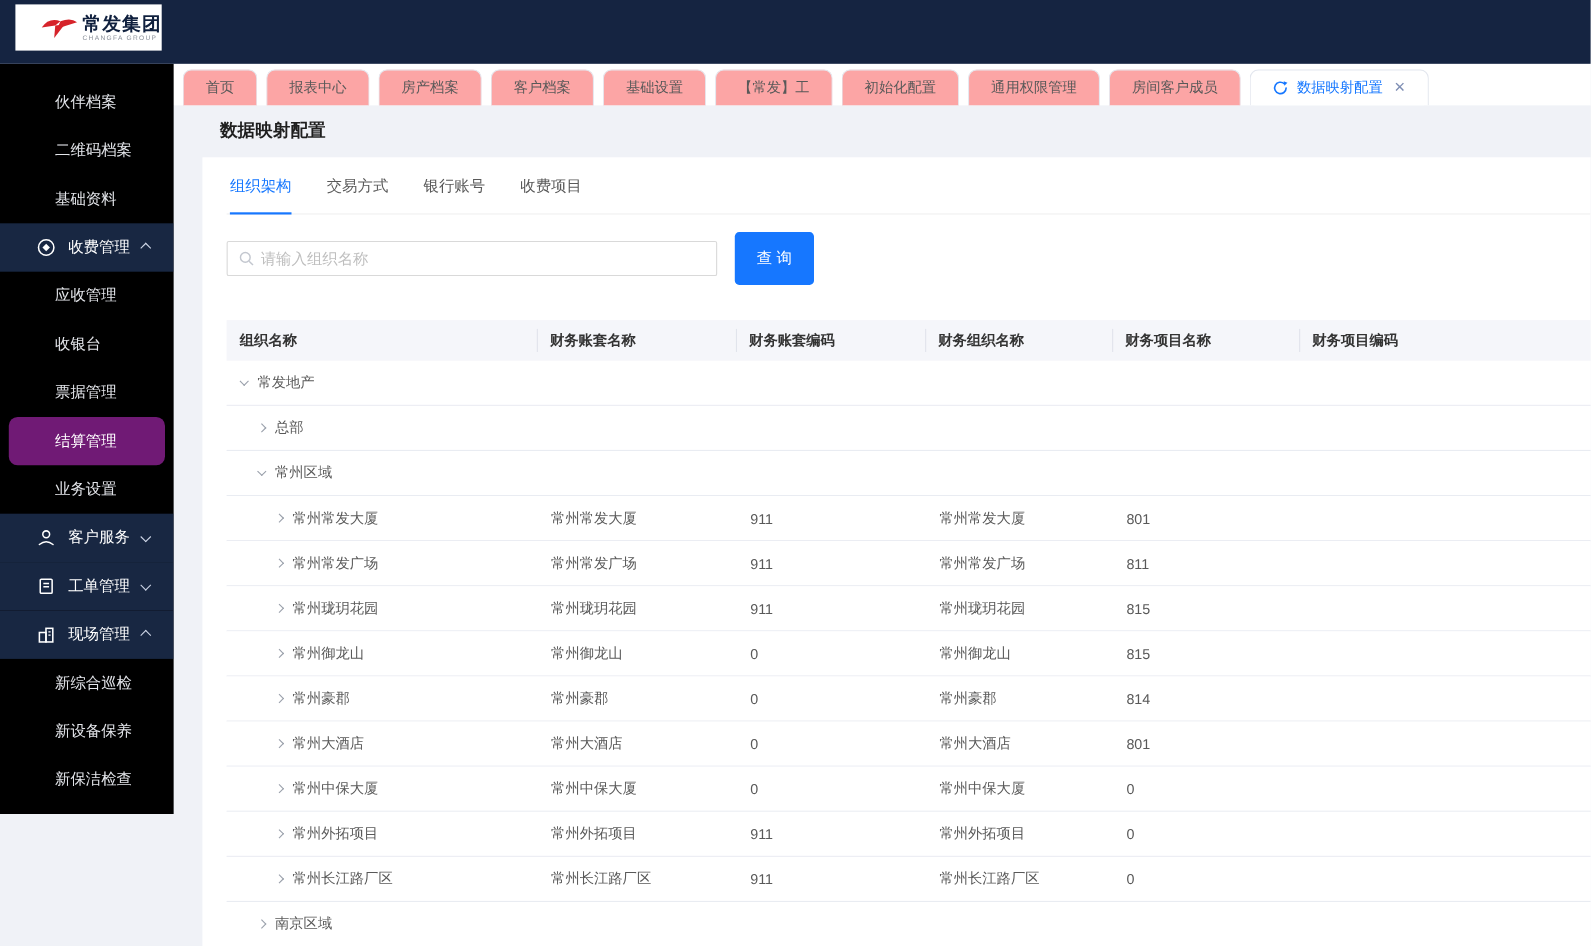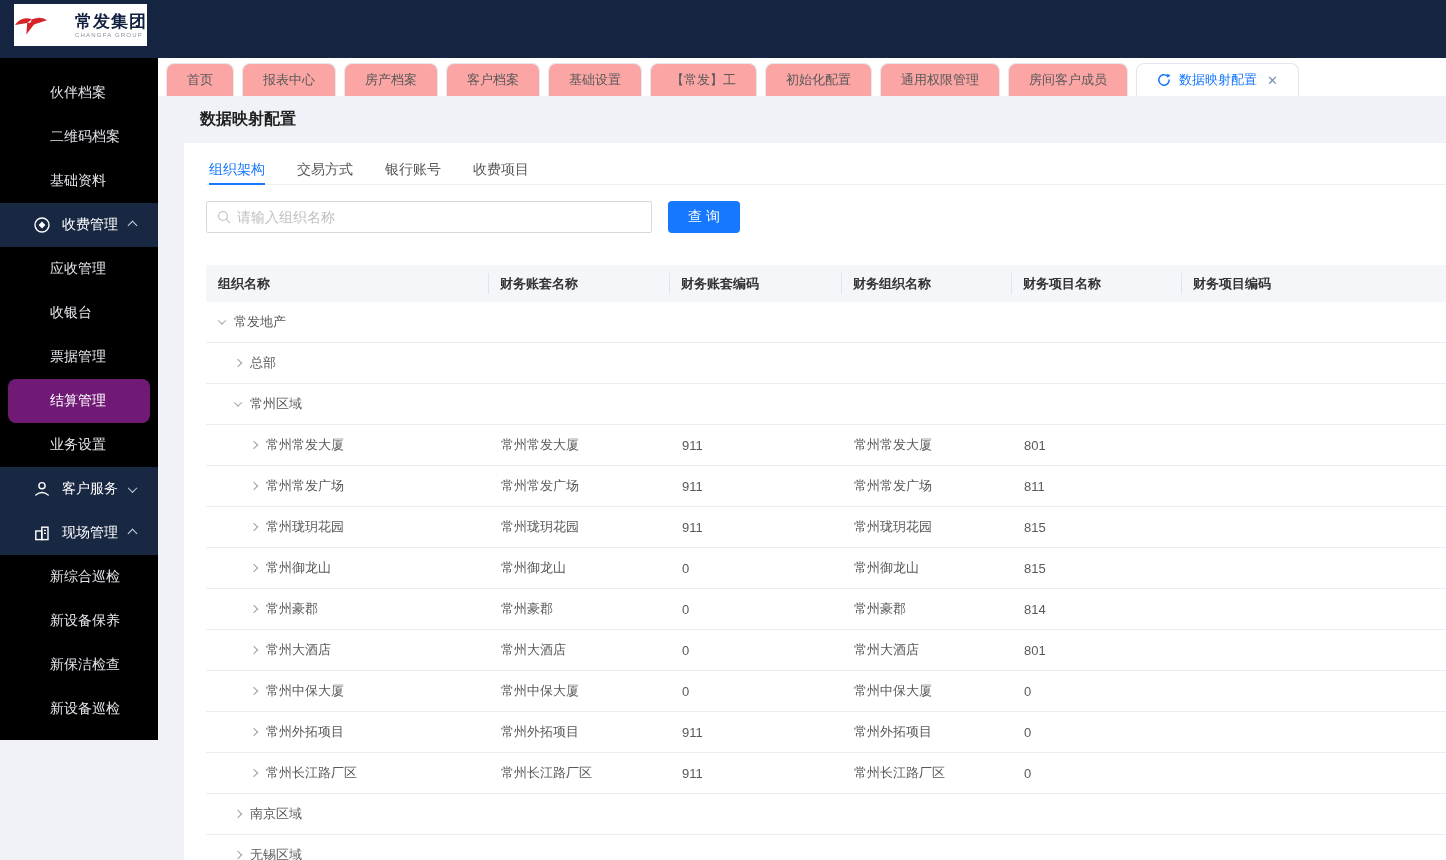--- a/index.html
+++ b/index.html
@@ -2,21 +2,21 @@
 <html><head>
 <meta charset="utf-8">
 <style>
   * { margin:0; padding:0; box-sizing:border-box; }
   html,body { width:1446px; height:860px; overflow:hidden; background:#f0f2f7;
     font-family:"Liberation Sans","DejaVu Sans",sans-serif; }
 
   
   .topbar { position:absolute; left:0; top:0; width:1446px; height:58px; background:#152441; z-index:5; }
   .logo-box { position:absolute; left:14px; top:4px; width:133px; height:42px; background:#fff;
-    display:flex; align-items:center; justify-content:space-between; gap:4px; }
+    display:flex; align-items:center; justify-content:flex-end; gap:4px; }
   .logo-glyph { width:34px; height:26px; flex:0 0 auto; }
   .logo-text-wrap { display:flex; flex-direction:column; line-height:1; }
   .logo-cn { font-size:17px; font-weight:bold; color:#10203e; letter-spacing:1px; }
   .logo-en { font-size:6px; color:#8a8f99; letter-spacing:1.2px; margin-top:2px; }
 
   
   .sidebar { position:absolute; left:0; top:58px; width:158px; height:682px; background:#000;
     padding-top:13px; overflow:hidden; }
   .snav-item { height:44px; display:flex; align-items:center; padding-left:50px;
     color:#e3e5ea; font-size:14px; cursor:pointer; }
@@ -45,32 +45,32 @@
   .tab .close-ic { font-size:13px; color:#7d8db3; margin-left:2px; cursor:pointer; font-style:normal; }
 
   .page { position:absolute; left:0; top:38px; width:1288px; height:764px; background:#f0f2f7; }
   .page-title { padding:13px 0 12px 42px; font-size:16px; font-weight:bold; color:#1f1f1f; }
 
   .card { position:absolute; left:26px; right:0; top:47px; bottom:0; background:#fff;
     padding:18px 0 0 22px; overflow:hidden; }
 
   
   .subtabs { display:flex; gap:32px; border-bottom:1px solid #f0f0f0; padding-left:3px; }
-  .subtab { font-size:14px; color:#595959; padding-bottom:5px; position:relative; cursor:pointer; }
+  .subtab { font-size:14px; color:#595959; padding-bottom:15px; position:relative; cursor:pointer; }
   .subtab.active { color:#1677ff; }
   .subtab.active::after { content:""; position:absolute; left:0; right:0; bottom:-1px; height:2px; background:#1677ff; }
 
   
   .search-row { margin-top:16px; display:flex; align-items:center; }
   .search-box { width:446px; height:32px; border:1px solid #d9d9d9; border-radius:2px; background:#fff;
     display:flex; align-items:center; padding:0 10px; gap:6px; }
   .search-box input { border:none; outline:none; flex:1; font-size:14px; color:#333;
     font-family:"Liberation Sans","DejaVu Sans",sans-serif; }
   .search-box input::placeholder { color:#bfbfbf; }
-  .query-btn { margin-left:16px; width:72px; height:32px; background:#1677ff; color:#fff; border:none;
+  .query-btn { margin-left:16px; width:72px; height:48px; background:#1677ff; color:#fff; border:none;
     border-radius:4px; font-size:14px; cursor:pointer; font-family:"Liberation Sans","DejaVu Sans",sans-serif; }
 
   
   .table { margin-top:32px; width:1319px; }
   .thead { display:grid; grid-template-columns:282px 181px 172px 170px 170px 172px 172px;
     background:#f5f6fa; height:37px; align-items:center; }
   .th { font-size:13px; font-weight:bold; color:#333; padding-left:12px; position:relative; height:100%;
     display:flex; align-items:center; }
   .th + .th::before { content:""; position:absolute; left:0; top:8px; bottom:8px; width:1px; background:#e1e4ec; }
   .trow { display:grid; grid-template-columns:282px 181px 172px 170px 170px 172px 172px;
@@ -132,20 +132,31 @@
       <span>业务设置</span>
     </div>
     <div class="snav-group">
       <span class="gicon">
         <svg width="18" height="18" viewBox="0 0 18 18">
           <circle cx="9" cy="5.7" r="3.1" fill="none" stroke="#fff" stroke-width="1.4"></circle>
           <path d="M2.8 15 Q9 10 15.2 15" fill="none" stroke="#fff" stroke-width="1.4" stroke-linecap="round"></path>
         </svg>
       </span>
       <span class="glabel">客户服务</span>
+      <span class="chev down"></span>
+    </div>
+    <div class="snav-group">
+      <span class="gicon">
+        <svg width="18" height="18" viewBox="0 0 18 18">
+          <rect x="3.6" y="2.6" width="10.8" height="12.8" rx="1" fill="none" stroke="#fff" stroke-width="1.4"></rect>
+          <line x1="6.4" y1="6.4" x2="11.6" y2="6.4" stroke="#fff" stroke-width="1.3"></line>
+          <line x1="6.4" y1="9.4" x2="11.6" y2="9.4" stroke="#fff" stroke-width="1.3"></line>
+        </svg>
+      </span>
+      <span class="glabel">工单管理</span>
       <span class="chev down"></span>
     </div>
     <div class="snav-group">
       <span class="gicon">
         <svg width="18" height="18" viewBox="0 0 18 18">
           <rect x="2.8" y="7" width="6" height="8.6" fill="none" stroke="#fff" stroke-width="1.4"></rect>
           <rect x="8.8" y="3.2" width="6.2" height="12.4" fill="none" stroke="#fff" stroke-width="1.4"></rect>
           <line x1="11" y1="6.4" x2="13" y2="6.4" stroke="#fff" stroke-width="1.2"></line>
           <line x1="11" y1="9.4" x2="13" y2="9.4" stroke="#fff" stroke-width="1.2"></line>
         </svg>

